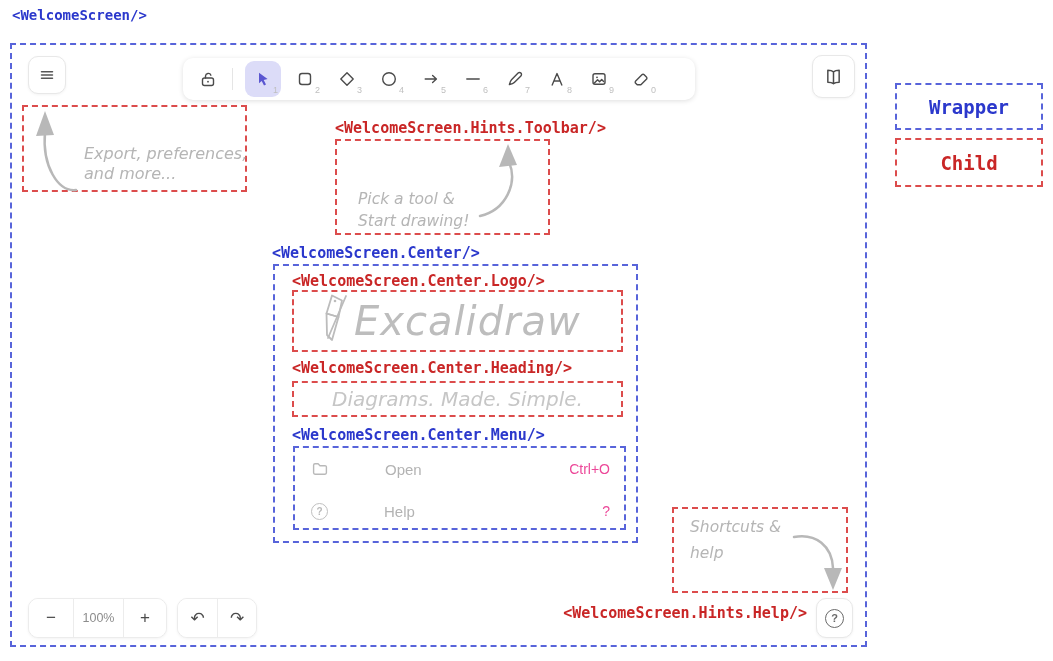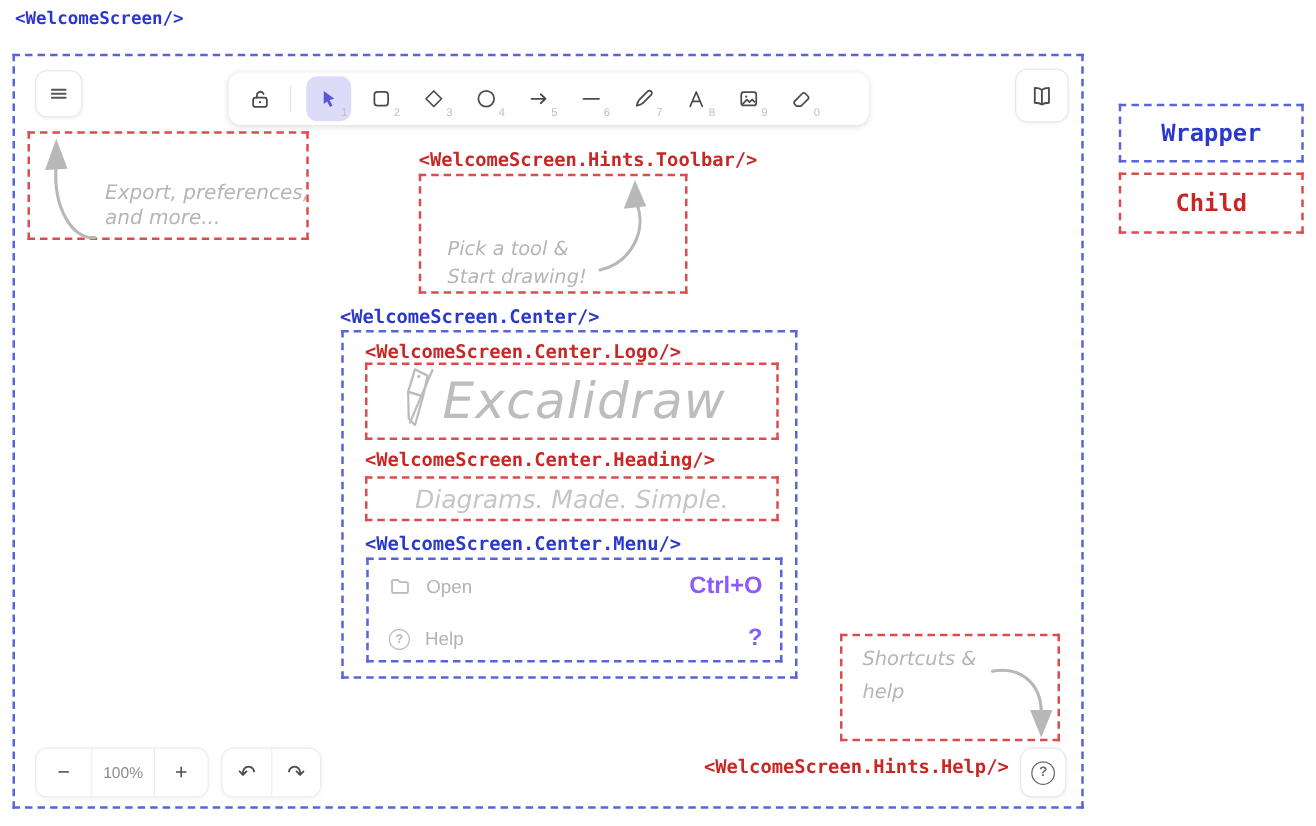--- a/index.html
+++ b/index.html
@@ -50,24 +50,24 @@
   }
   .island .cell {
     display: flex; align-items: center; justify-content: center;
     color: #4b4b4b; cursor: pointer; background: #fff; border: none;
     font-family: "Liberation Sans", sans-serif;
   }
   .divider { width: 1px; background: #ececec; }
 
   .menu-row {
     position: absolute; left: 16px; right: 14px; height: 22px;
-    display: flex; align-items: center; cursor: pointer;
+    display: flex; align-items: center; cursor: pointer; gap: 44px;
   }
   .menu-label { margin-left: 12px; font-size: 15px; color: #b3b3b3; }
-  .menu-shortcut { margin-left: auto; font-size: 19px; color: #8b5cf6; font-weight: bold; }
+  .menu-shortcut { margin-left: auto; font-size: 14px; color: #ec4899; }
   .qcircle {
     display: inline-flex; align-items: center; justify-content: center;
     border-radius: 50%; border: 1.5px solid #c0c0c0; color: #b9b9b9;
     width: 17px; height: 17px; font-size: 10px; font-weight: 700;
   }
   .qcircle.dark { border-color: #6a6a6a; color: #6a6a6a; width: 19px; height: 19px; font-size: 11px; }
   .legend-box {
     display: flex; align-items: center; justify-content: center;
     font-size: 19px;
   }

